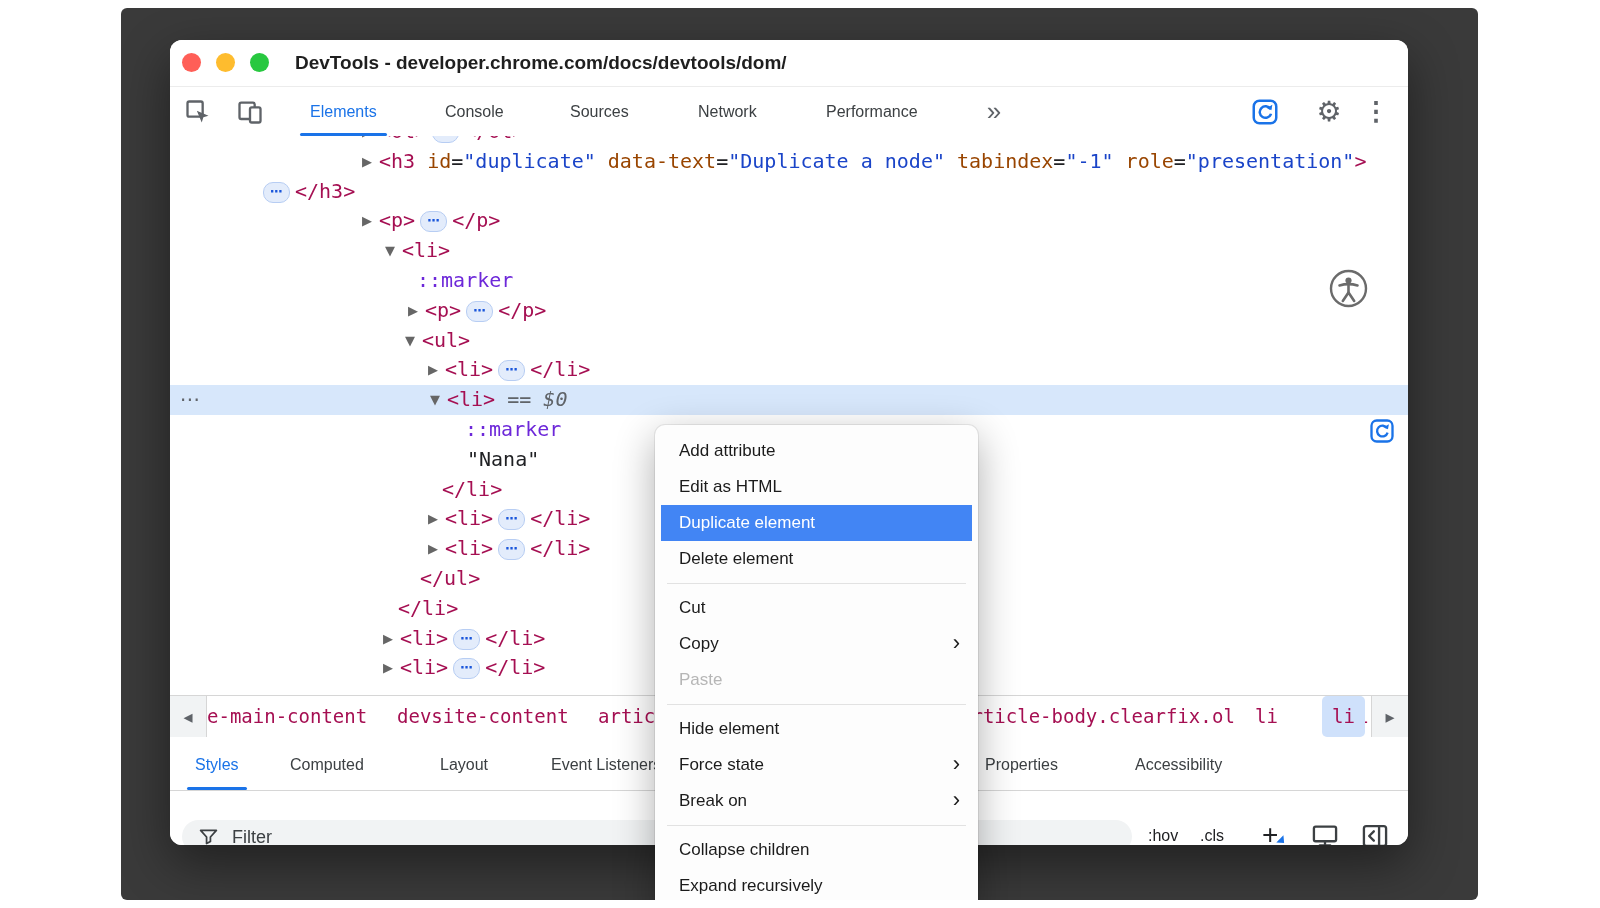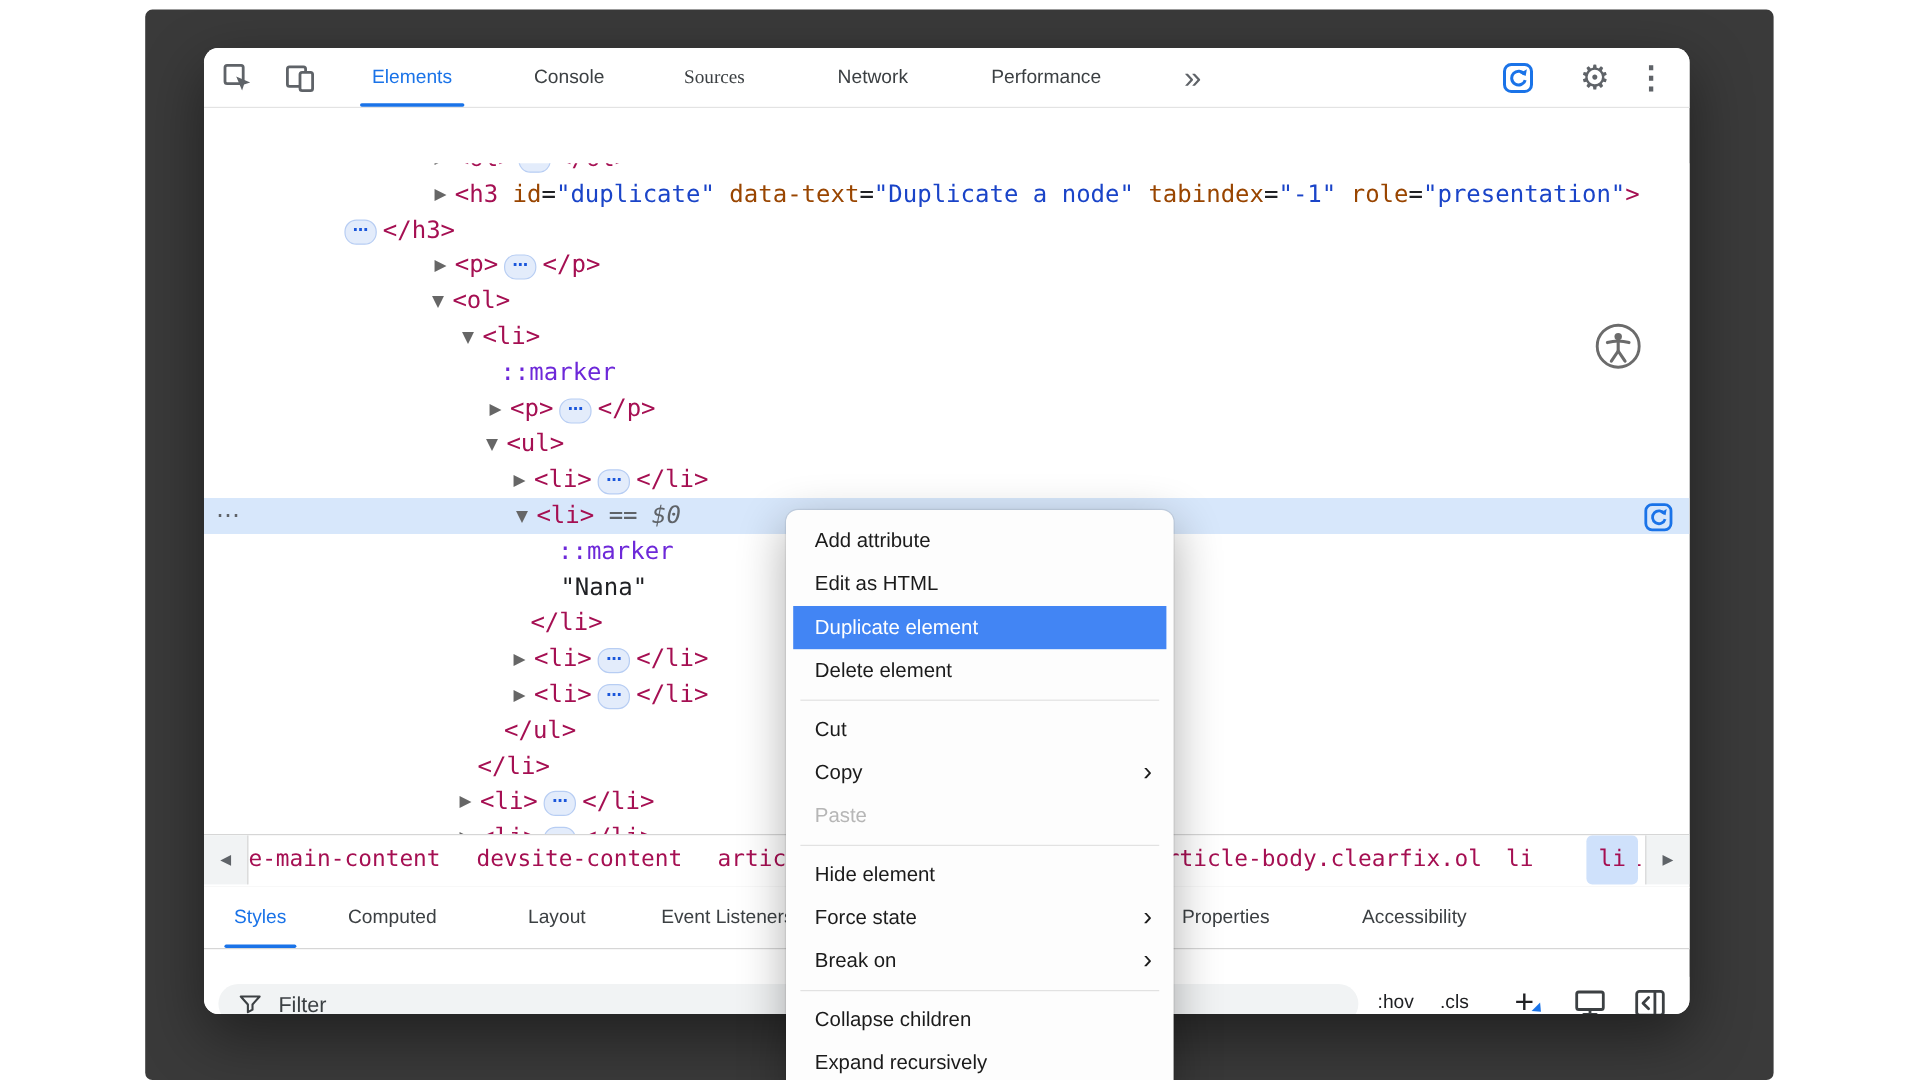--- a/index.html
+++ b/index.html
@@ -97,60 +97,65 @@
   .menu-divider{height:1px;background:#e2e2e2;margin:6px 12px;}
 </style>
 </head>
 <body>
 
 <div class="stage">
   <div class="card">
 
     <div class="window">
 
+      <div class="titlebar">
+        <div class="light close"></div>
+        <div class="light min"></div>
+        <div class="light max"></div>
+        <div class="wtitle">DevTools - developer.chrome.com/docs/devtools/dom/</div>
+      </div>
 
       <div class="toolbar">
         <div class="ibtn" style="left:11px;top:8px;width:34px;height:34px;">
           <svg width="28" height="28" viewBox="0 0 24 24" fill="none">
             <rect x="3" y="3" width="13" height="13" rx="1.5" stroke="#5f6368" stroke-width="2"></rect>
             <path d="M11 11 L21 15.2 L16.6 16.6 L15.2 21 Z" fill="#5f6368"></path>
           </svg>
         </div>
         <div class="ibtn" style="left:63px;top:8px;width:34px;height:34px;">
           <svg width="28" height="28" viewBox="0 0 24 24" fill="none">
             <rect x="3" y="4" width="13" height="14" rx="1.5" stroke="#5f6368" stroke-width="2"></rect>
             <rect x="12" y="8" width="9" height="13" rx="1.5" fill="#fff" stroke="#5f6368" stroke-width="2"></rect>
           </svg>
         </div>
         <div>
             <div class="panel-tab active" style="left: 140px;">Elements</div>
             <div class="panel-tab" style="left: 275px;">Console</div>
-            <div class="panel-tab" style="left: 400px; font-family: Liberation Serif, serif;">Sources</div>
+            <div class="panel-tab" style="left: 400px;">Sources</div>
             <div class="panel-tab" style="left: 528px;">Network</div>
             <div class="panel-tab" style="left: 656px;">Performance</div>
           </div>
         <div class="ibtn glyphbtn" style="left:806px;top:0;width:36px;height:49px;">»</div>
         <div class="ibtn" style="left:1078px;top:8px;width:34px;height:34px;">
           <svg width="30" height="30" viewBox="0 0 24 24" fill="none">
             <rect x="3" y="3" width="18" height="18" rx="4.5" stroke="#1a73e8" stroke-width="2"></rect>
             <path d="M16.3 9.6 A4.6 4.6 0 1 0 16.8 13.4" stroke="#1a73e8" stroke-width="2" fill="none"></path>
             <path d="M17.9 6.2 L17.1 10.6 L13.4 8.8 Z" fill="#1a73e8"></path>
           </svg>
         </div>
         <div class="ibtn" style="left:1142px;top:0;width:34px;height:49px;font-size:28px;color:#5f6368;">⚙</div>
         <div class="ibtn" style="left:1192px;top:0;width:28px;height:49px;font-size:26px;color:#5f6368;font-weight:bold;">⋮</div>
       </div>
 
       <div class="tree">
         <div class="tree-inner">
             <div class="tree-row" style="padding-left: 192px;"><span class="arrow">▶</span><span class="tk-tag">&lt;ol&gt;</span><span class="tk-badge">⋯</span><span class="tk-tag">&lt;/ol&gt;</span></div>
             <div class="tree-row" style="padding-left: 192px;"><span class="arrow">▶</span><span class="tk-tag">&lt;h3</span><span class="tk-attr"> id</span><span class="tk-pun">=</span><span class="tk-val">"duplicate"</span><span class="tk-attr"> data-text</span><span class="tk-pun">=</span><span class="tk-val">"Duplicate a node"</span><span class="tk-attr"> tabindex</span><span class="tk-pun">=</span><span class="tk-val">"-1"</span><span class="tk-attr"> role</span><span class="tk-pun">=</span><span class="tk-val">"presentation"</span><span class="tk-tag">&gt;</span></div>
-            <div class="tree-row" style="padding-left: 112px;"><span class="tk-badge">⋯</span><span class="tk-tag">&lt;/h3&gt;</span></div>
+            <div class="tree-row" style="padding-left: 88px;"><span class="tk-badge">⋯</span><span class="tk-tag">&lt;/h3&gt;</span></div>
             <div class="tree-row" style="padding-left: 192px;"><span class="arrow">▶</span><span class="tk-tag">&lt;p&gt;</span><span class="tk-badge">⋯</span><span class="tk-tag">&lt;/p&gt;</span></div>
-            <div class="tree-row" style="padding-left: 190px;"><span class="arrow">▼</span><span class="tk-tag">&lt;ol&gt;</span></div>
             <div class="tree-row" style="padding-left: 215px;"><span class="arrow">▼</span><span class="tk-tag">&lt;li&gt;</span></div>
             <div class="tree-row" style="padding-left: 247px;"><span class="tk-marker">::marker</span></div>
             <div class="tree-row" style="padding-left: 238px;"><span class="arrow">▶</span><span class="tk-tag">&lt;p&gt;</span><span class="tk-badge">⋯</span><span class="tk-tag">&lt;/p&gt;</span></div>
             <div class="tree-row" style="padding-left: 235px;"><span class="arrow">▼</span><span class="tk-tag">&lt;ul&gt;</span></div>
             <div class="tree-row" style="padding-left: 258px;"><span class="arrow">▶</span><span class="tk-tag">&lt;li&gt;</span><span class="tk-badge">⋯</span><span class="tk-tag">&lt;/li&gt;</span></div>
             <div class="tree-row selected" style="padding-left: 260px;"><span class="row-gutter">⋯</span><span class="arrow">▼</span><span class="tk-tag">&lt;li&gt;</span><span class="tk-dim"> == </span><span class="tk-dollar">$0</span></div>
             <div class="tree-row" style="padding-left: 295px;"><span class="tk-marker">::marker</span></div>
             <div class="tree-row" style="padding-left: 297px;"><span class="tk-txt">"Nana"</span></div>
             <div class="tree-row" style="padding-left: 272px;"><span class="tk-tag">&lt;/li&gt;</span></div>
             <div class="tree-row" style="padding-left: 258px;"><span class="arrow">▶</span><span class="tk-tag">&lt;li&gt;</span><span class="tk-badge">⋯</span><span class="tk-tag">&lt;/li&gt;</span></div>

